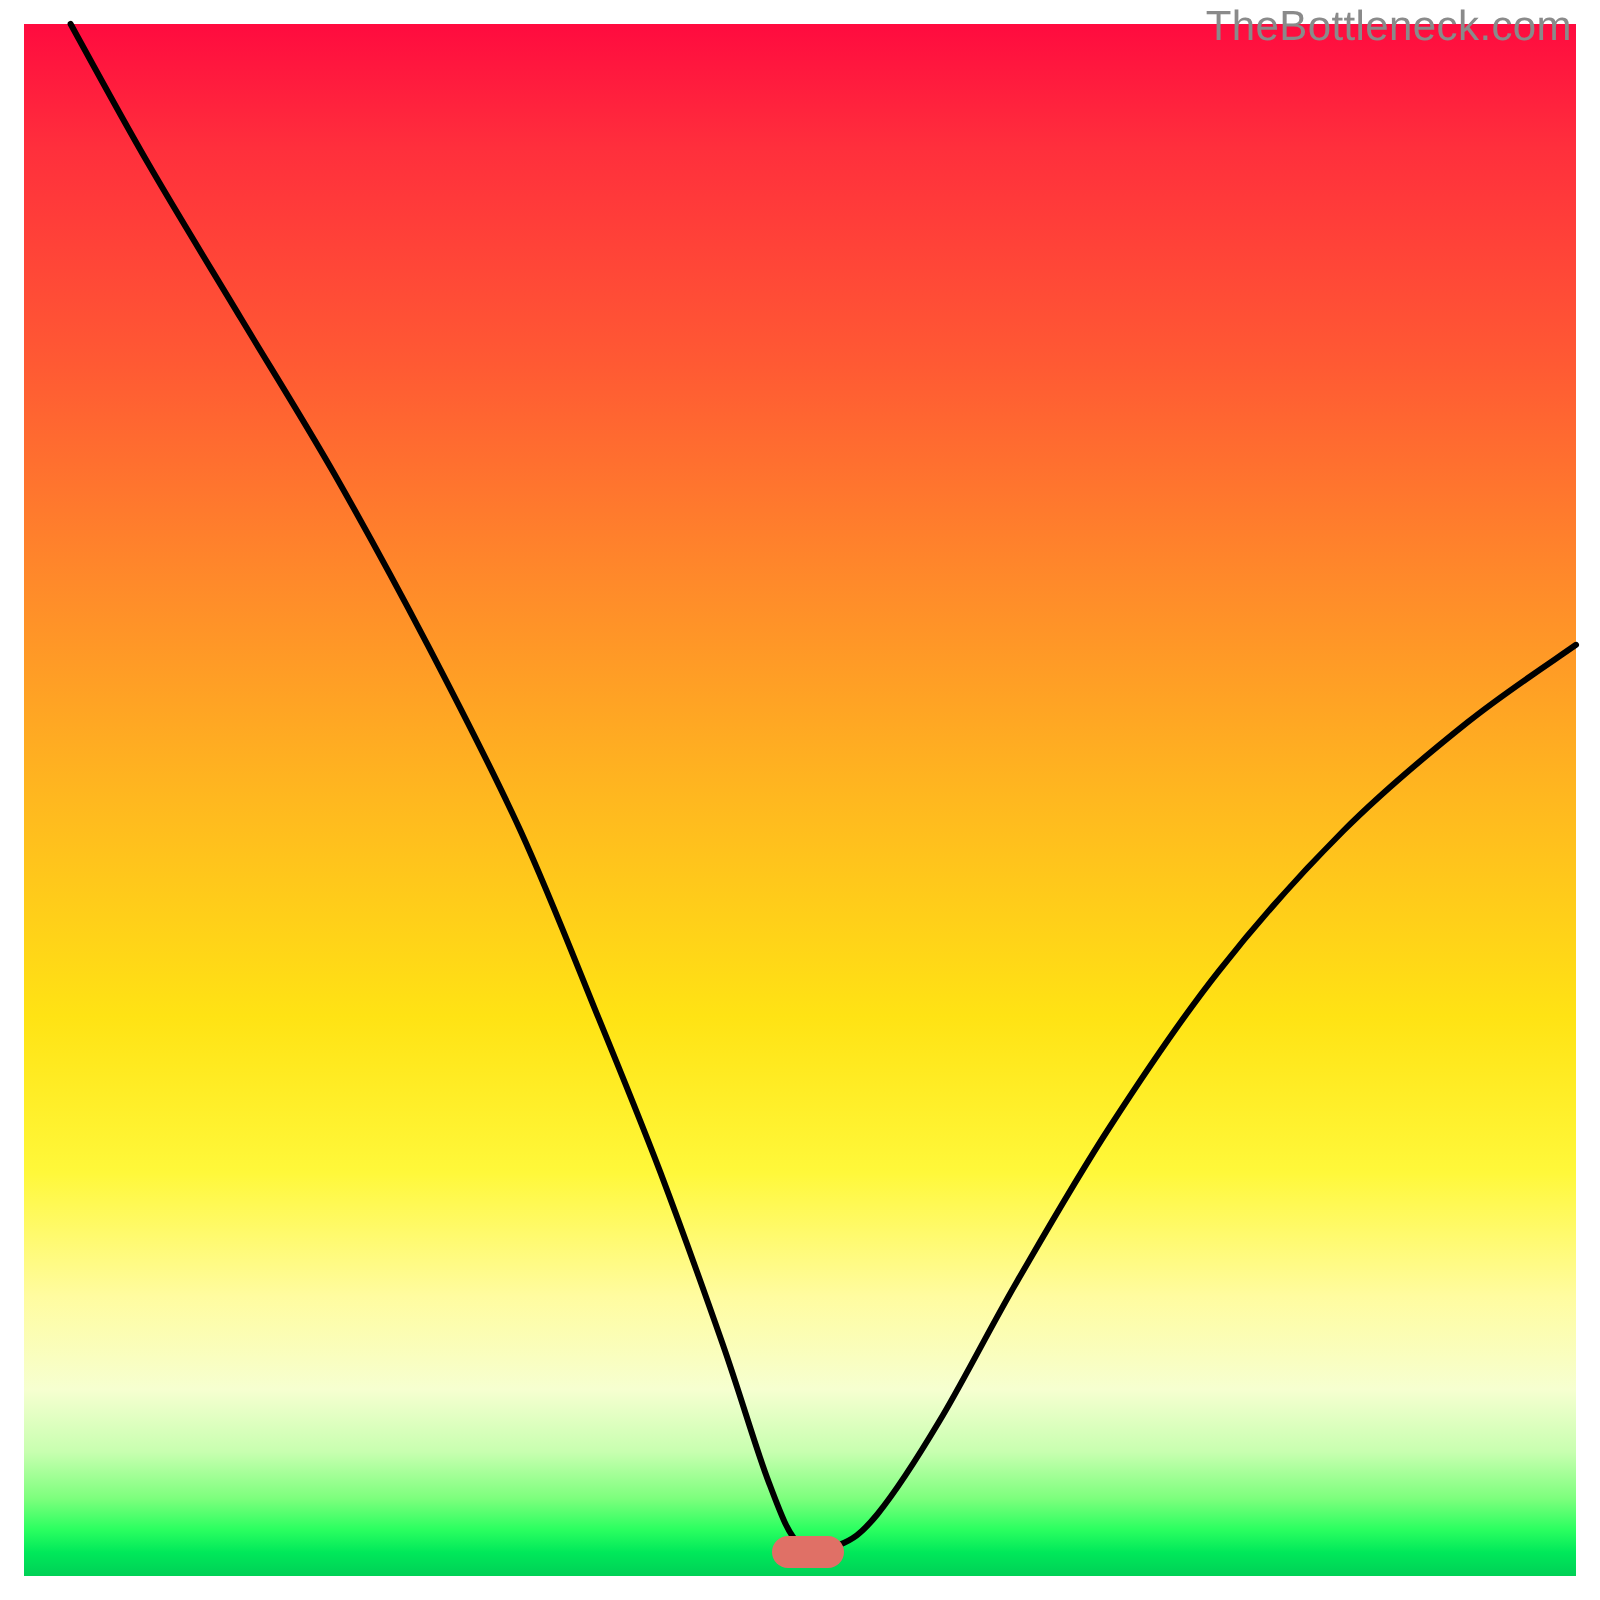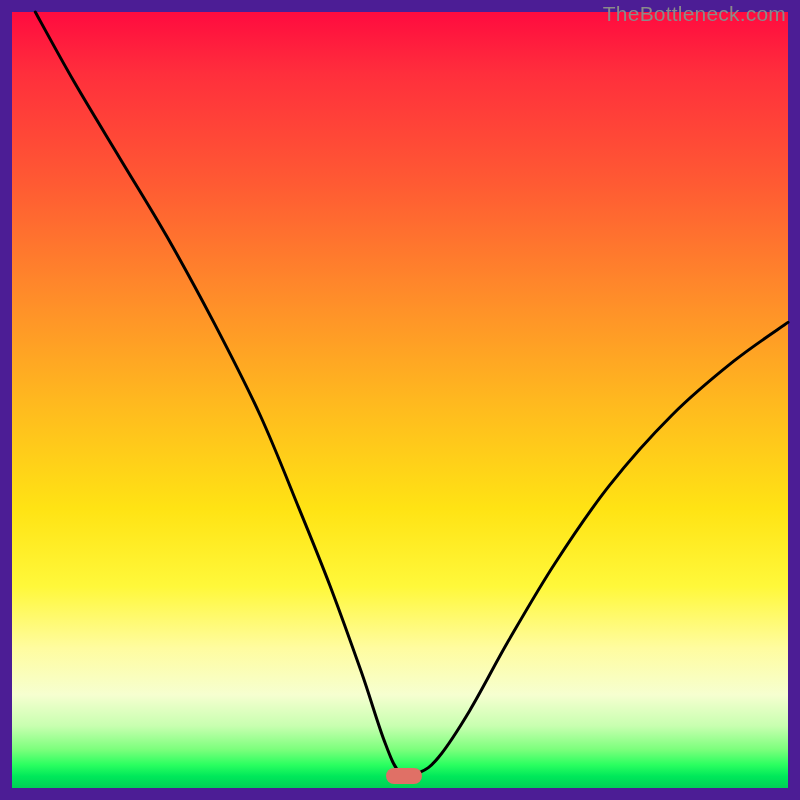--- a/index.html
+++ b/index.html
@@ -8,21 +8,21 @@
     width: 800px;
     height: 800px;
     background: #000;
     font-family: Arial, Helvetica, sans-serif;
     overflow: hidden;
   }
   .container {
     position: relative;
     width: 800px;
     height: 800px;
-    background: #4c1d95;
+    background: #ffffff;
   }
   .plot-area {
     position: absolute;
     left: 12px;
     top: 12px;
     width: 776px;
     height: 776px;
     
     background: linear-gradient(
       to bottom,

